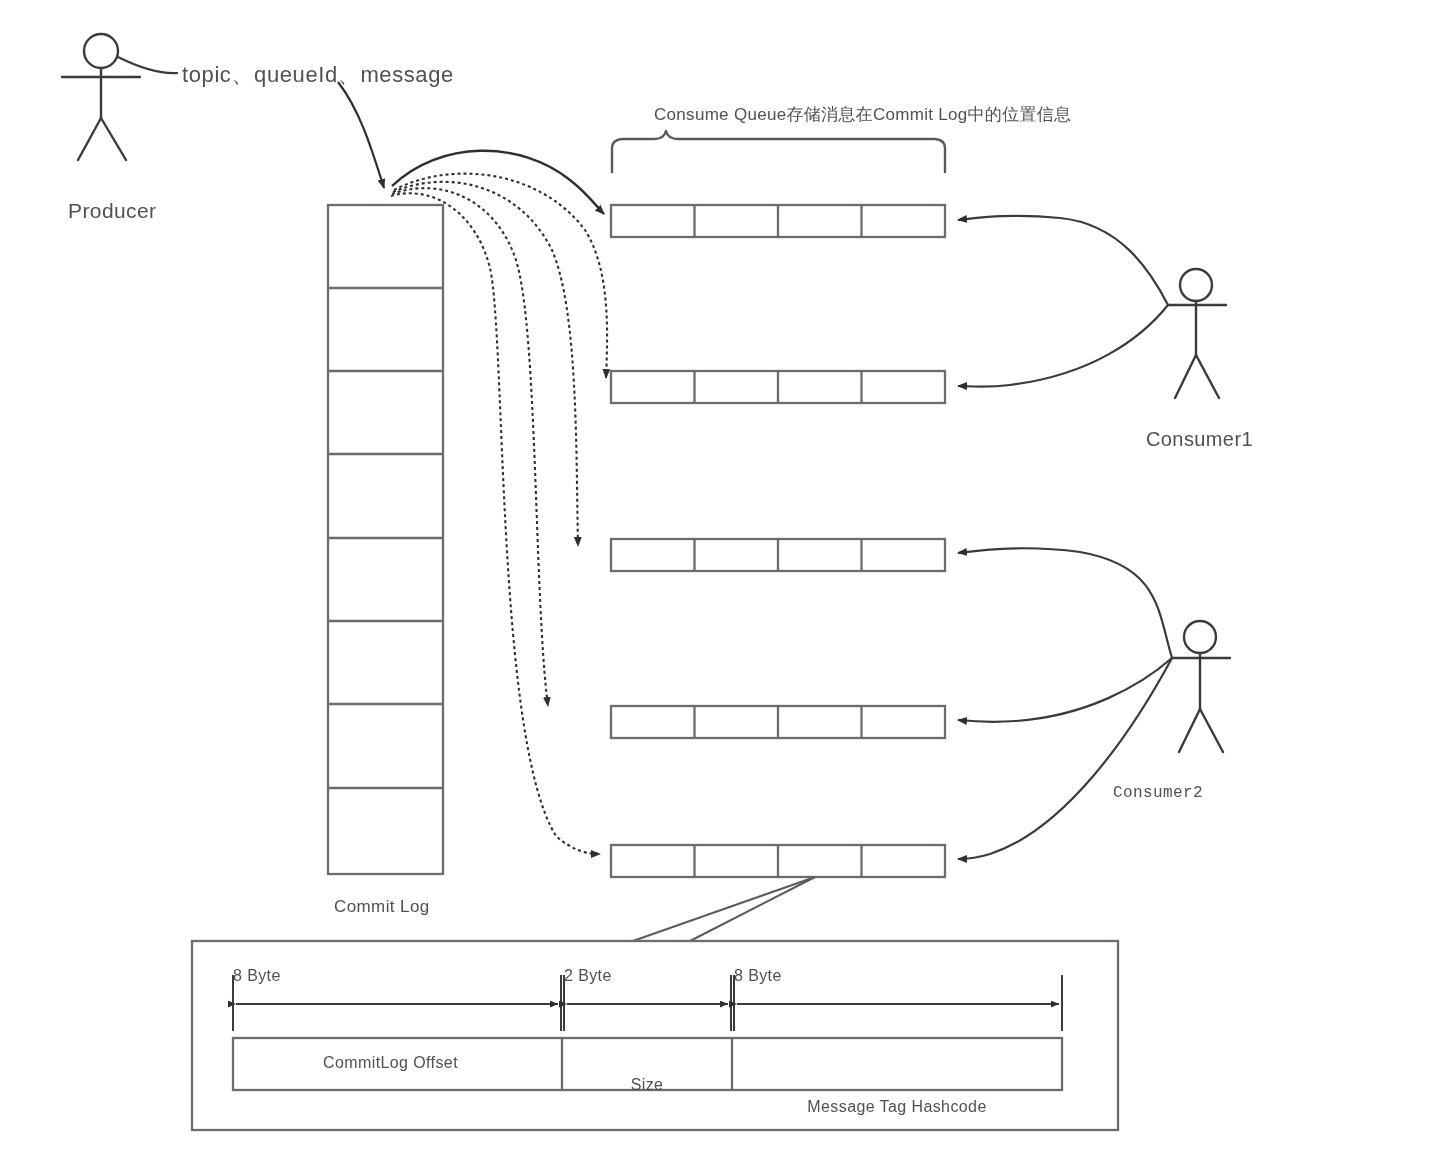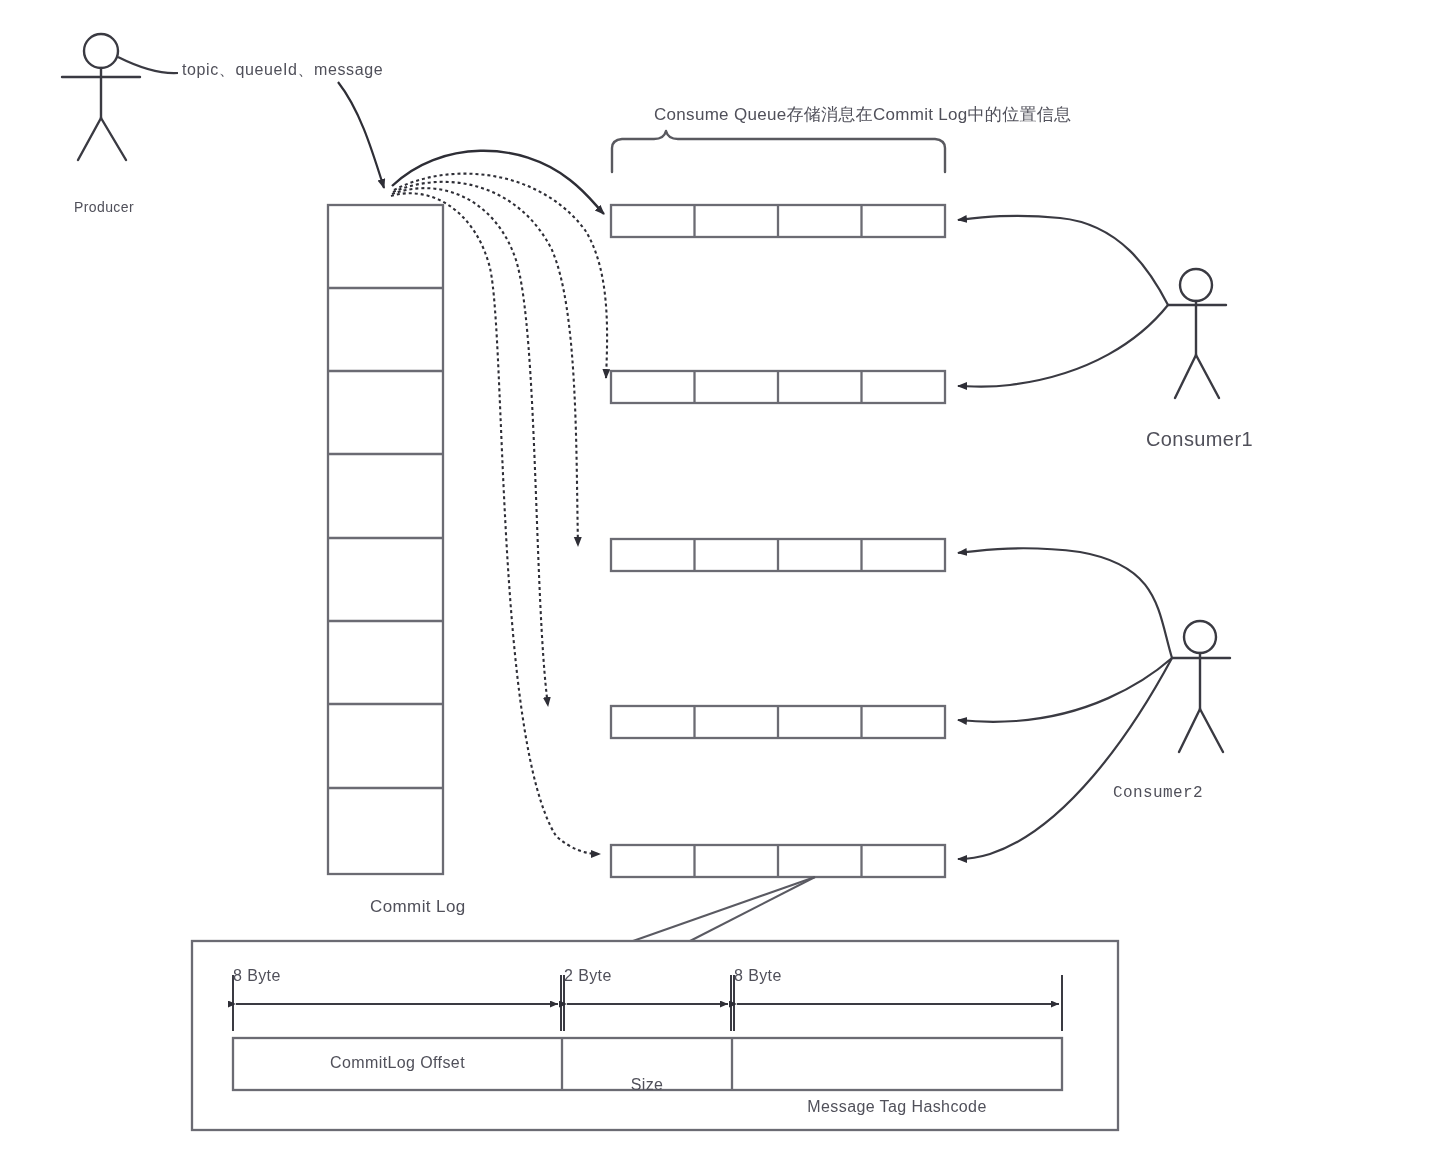--- a/index.html
+++ b/index.html
@@ -10,24 +10,24 @@
   }
   #stage{position:absolute;left:0;top:0;width:1438px;height:1154px;}
   svg.layer{position:absolute;left:0;top:0;width:1438px;height:1154px;overflow:visible;}
   .lbl{
     position:absolute;
     font-family:"Liberation Sans", sans-serif;
     color:#50505a;
     white-space:nowrap;
     letter-spacing:.4px;
   }
-  .lbl-producer{font-size:14px;left:74px;top:199px;}
-  .lbl-flow{font-size:16px;left:182px;top:60px;letter-spacing:.6px;text-align:center;}
+  .lbl-producer{font-size:21px;left:68px;top:199px;}
+  .lbl-flow{font-size:22px;left:182px;top:60px;letter-spacing:.6px;text-align:center;}
   .lbl-brace{font-size:17px;left:654px;top:103px;letter-spacing:.3px;}
-  .lbl-commitlog{font-size:17px;left:334px;top:897px;margin-left:36px;}
+  .lbl-commitlog{font-size:17px;left:334px;top:897px;}
   .lbl-consumer1{font-size:20px;left:1146px;top:428px;}
   .lbl-consumer2{font-size:16px;left:1113px;top:784px;font-family:Liberation Mono, monospace;}
   .lbl-byte{font-size:16px;position:absolute;text-align:left;}
   .lbl-field{font-size:16px;position:absolute;text-align:center;}
 </style>
 </head>
 <body>
 
 <div id="stage">
 
@@ -165,17 +165,17 @@
   <div class="lbl lbl-flow">topic、queueId、message</div>
   <div class="lbl lbl-brace">Consume Queue存储消息在Commit Log中的位置信息</div>
   <div class="lbl lbl-commitlog">Commit Log</div>
   <div class="lbl lbl-consumer1">Consumer1</div>
   <div class="lbl lbl-consumer2">Consumer2</div>
 
   <div class="lbl lbl-byte" style="left:233px;top:967px;width:328px;">8 Byte</div>
   <div class="lbl lbl-byte" style="left:564px;top:967px;width:167px;">2 Byte</div>
   <div class="lbl lbl-byte" style="left:734px;top:967px;width:328px;">8 Byte</div>
 
-  <div class="lbl lbl-field" style="left:233px;top:1054px;width:329px;">CommitLog Offset</div>
+  <div class="lbl lbl-field" style="left:226px;top:1054px;width:329px;">CommitLog Offset</div>
   <div class="lbl lbl-field" style="left:562px;top:1054px;width:170px;margin-top:22px;">Size</div>
   <div class="lbl lbl-field" style="left:732px;top:1054px;width:330px;margin-top:44px;">Message Tag Hashcode</div>
 
 </div>
 
 </body></html>

